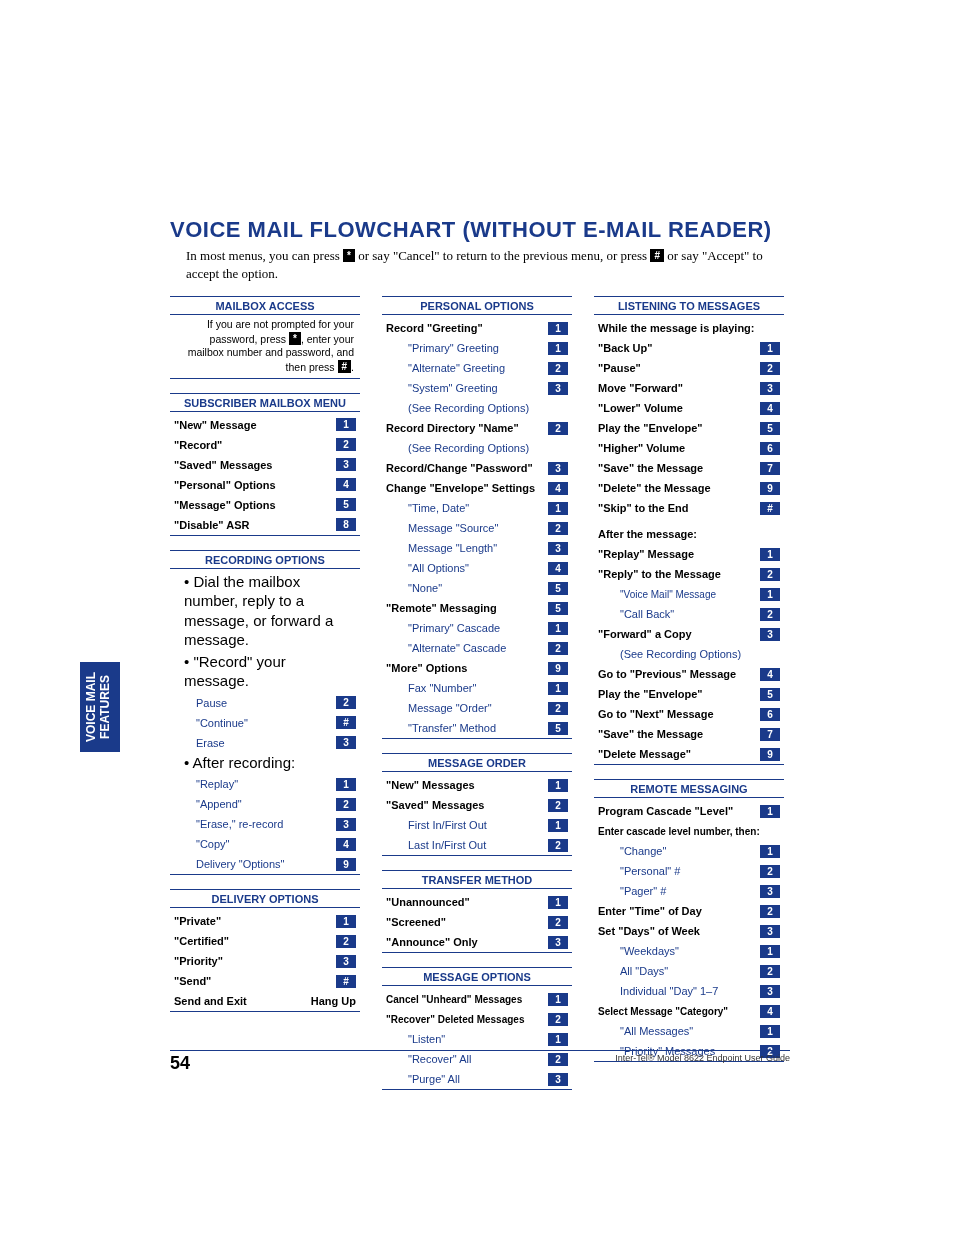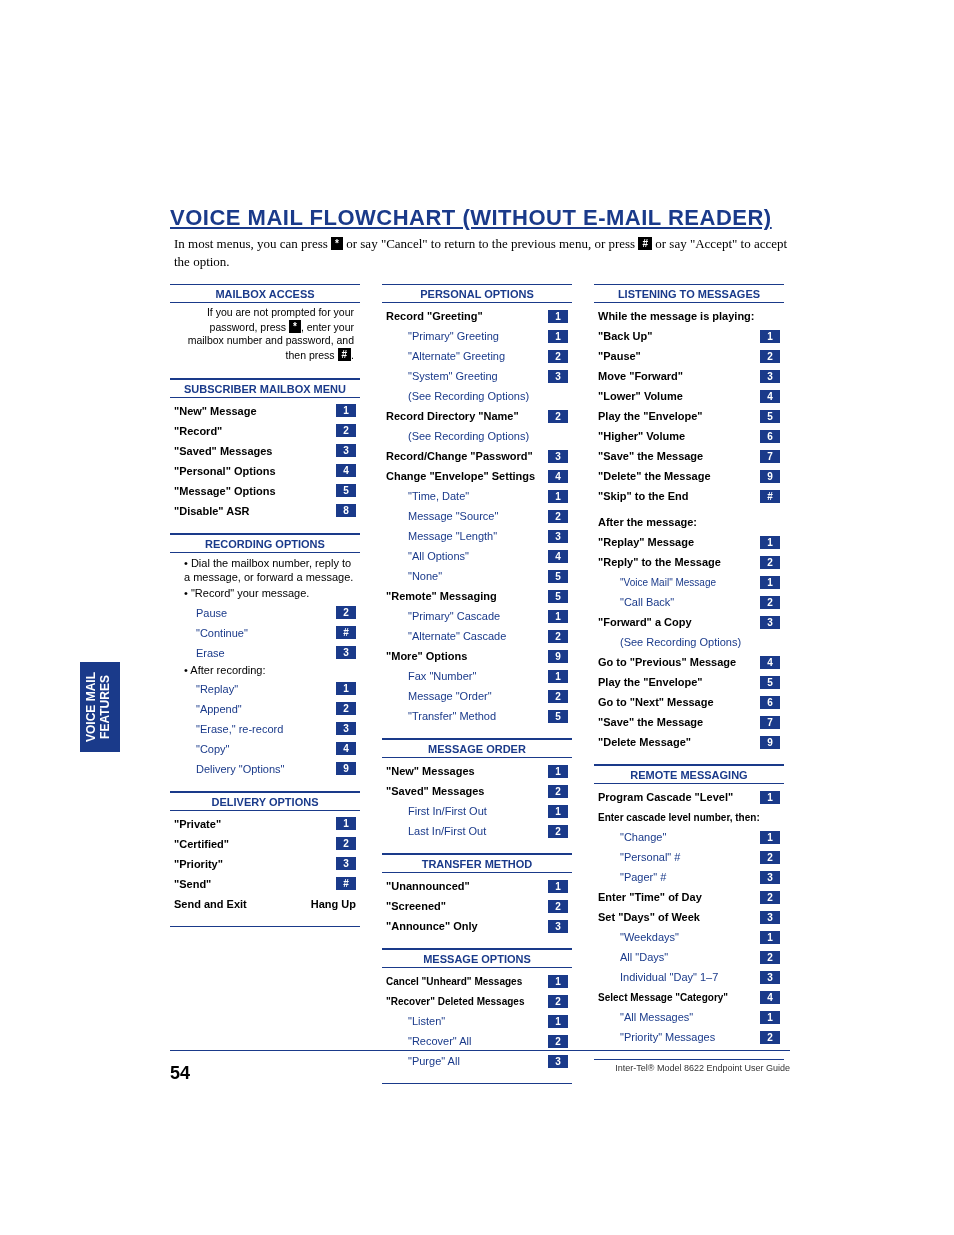--- a/index.html
+++ b/index.html
@@ -17,27 +17,26 @@
     left: 170px;
     top: 205px;
     width: 620px;
   }
   h1.title {
     font-family: Arial, Helvetica, sans-serif;
     color: #1a3a8a;
     font-variant: small-caps;
     font-weight: bold;
     font-size: 22px;
-    margin: 0 0 4px 0;
+    margin: 12px 0 4px 0;
     letter-spacing: .5px;
-    text-decoration: underline;
   }
   p.intro {
     font-size: 13px;
-    margin: 0 0 14px 4px;
+    margin: 0 0 14px 16px;
     line-height: 1.35;
   }
   .keychip {
     display: inline-block;
     background: #000;
     color: #fff;
     font-family: Arial, sans-serif;
     font-size: 10px;
     font-weight: bold;
     padding: 1px 4px;
@@ -61,21 +60,22 @@
     gap: 22px;
     font-family: Arial, Helvetica, sans-serif;
     font-size: 11px;
   }
   .col {
     width: 190px;
   }
   .box {
     border-top: 1px solid #1a3a8a;
     border-bottom: 1px solid #1a3a8a;
-    padding-bottom: 12px;
+    margin-bottom: 14px;
+    padding-bottom: 0;
   }
   .box .hdr {
     color: #1a3a8a;
     font-weight: bold;
     text-align: center;
     font-size: 11px;
     padding: 3px 0 2px 0;
     border-bottom: 1px solid #1a3a8a;
     margin-bottom: 3px;
   }
@@ -85,21 +85,21 @@
     align-items: center;
     padding: 2px 4px;
     min-height: 16px;
   }
   .row.indent { padding-left: 26px; }
   .row .lbl { font-weight: bold; flex: 1; }
   .row .lblblue { color: #1a3a8a; flex: 1; }
   .row .lblplain { font-weight: bold; flex: 1; }
   .row .lblbolditalic { font-weight: bold; flex: 1; }
   .bullet::before { content: "• "; }
-  .note { font-size: 11px; padding: 0 6px 2px 14px; line-height: 1.3; }
+  .note { font-size: 15px; padding: 0 6px 2px 14px; line-height: 1.3; }
   .sidetab {
     position: absolute;
     left: 80px;
     top: 752px;
     width: 90px;
     height: 40px;
     background: #1a3a8a;
     color: #fff;
     font-family: Arial, sans-serif;
     font-weight: bold;
@@ -110,21 +110,21 @@
     transform-origin: left top;
     padding: 4px 6px;
     box-sizing: border-box;
   }
   .footer {
     position: absolute;
     left: 170px;
     top: 1050px;
     width: 620px;
     border-top: 1.5px solid #1a3a8a;
-    padding-top: 12px;
+    padding-top: 2px;
     display: flex;
     justify-content: space-between;
     font-family: Arial, sans-serif;
   }
   .footer .pn { font-weight: bold; font-size: 18px; color: #000; }
   .footer .ft { font-size: 9px; color: #333; }
   ol.steps { margin: 4px 0 2px 16px; padding: 0; font-size: 10.5px; line-height: 1.3; }
   ol.steps li { margin-bottom: 4px; }
   .small { font-size: 10.5px; line-height:1.3; padding: 0 6px 3px 14px; text-align: right;}
 </style>

